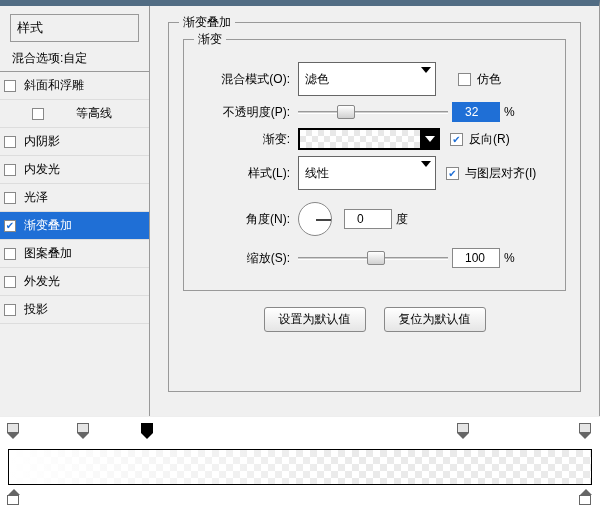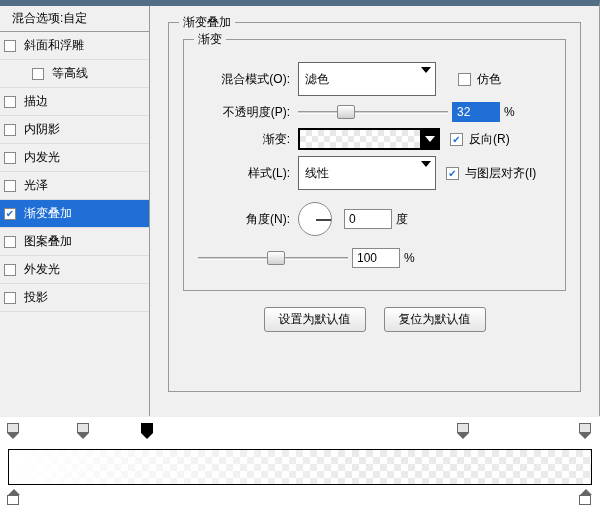--- a/index.html
+++ b/index.html
@@ -3,39 +3,39 @@
 <meta charset="utf-8">
 <style>
   * { box-sizing: border-box; }
   body { margin:0; background:#fff; font:12px "Microsoft YaHei","SimSun",sans-serif; color:#000; width:600px; }
   .dialog { display:flex; height:416px; background:#f0f0f0; border-top:6px solid #526d84; border-right:1px solid #999; }
   .left-panel { width:150px; border-right:1px solid #999; }
   .styles-title-box { margin:8px 10px 4px 10px; border:1px solid #999; padding:4px 6px; font-size:13px; }
   .blend-options { padding:4px 12px; border-bottom:1px solid #999; font-size:12px; }
   .style-list { }
   .sitem { display:flex; align-items:center; padding:5px 8px 5px 4px; border-bottom:1px solid #ddd; cursor:pointer; }
-  .sitem.sub { padding-left:32px; }
+  .sitem.sub { padding-left:32px;gap:24px; }
   .sitem.sel { background:#1f6fd6; color:#fff; }
   .cb { width:12px; height:12px; border:1px solid #888; background:#fff; margin-right:8px; display:inline-flex; align-items:center; justify-content:center; font-size:10px; line-height:1; color:#1f6fd6; }
   .cb.on::before { content:"✔"; }
   .right-panel { flex:1; padding:10px 18px; position:relative; }
   .group { border:1px solid #999; padding:16px 14px 16px 14px; position:relative; margin-top:6px; }
   .group-label { position:absolute; top:-9px; left:10px; background:#f0f0f0; padding:0 4px; font-size:12px; }
   .row { display:flex; align-items:center; margin:6px 0; }
   .rlabel { width:92px; text-align:right; margin-right:8px; }
   .select { width:138px; height:22px; border:1px solid #666; background:#fff; display:flex; align-items:center; padding:16px 6px; position:relative; }
   .select .arrow { position:absolute; right:4px; top:4px; width:0; height:0; border-left:5px solid transparent; border-right:5px solid transparent; border-top:6px solid #000; }
   .gradient-prev { width:122px; height:20px; border:1px solid #000; background:repeating-conic-gradient(#e8e8e8 0 25%, #fff 0 50%) 0 0/12px 12px; }
   .grad-unit { display:flex; border:1px solid #000; }
   .grad-drop { width:18px; height:20px; background:#000; display:flex; align-items:center; justify-content:center; }
   .grad-drop .tri { width:0; height:0; border-left:5px solid transparent; border-right:5px solid transparent; border-top:6px solid #fff; }
   .slider { width:150px; height:18px; position:relative; }
   .slider .track { position:absolute; top:8px; left:0; right:0; height:3px; background:#cfcfcf; border-top:1px solid #999; border-bottom:1px solid #fff; }
   .slider .thumb { position:absolute; top:2px; width:18px; height:14px; background:linear-gradient(#fff,#d0d0d0); border:1px solid #888; border-radius:2px; transform:translateX(-9px); }
-  .numbox { width:48px; height:20px; border:1px solid #888; background:#fff; padding:0 4px; display:flex; align-items:center; margin:0 4px; }
+  .numbox { width:48px; height:20px; border:1px solid #888; background:#fff; padding:0 12px; display:flex; align-items:center; margin:0 4px; }
   .numbox.sel { background:#1f6fd6; color:#fff; border-color:#1f6fd6; }
   .angle-dial { width:34px; height:34px; border:1px solid #888; border-radius:50%; position:relative; background:#fff; }
   .angle-dial .hand { position:absolute; top:16px; left:17px; width:15px; height:2px; background:#444; transform-origin:left center; }
   .btnbar { display:flex; justify-content:center; gap:18px; margin-top:16px; }
   .btn { padding:3px 14px; border:1px solid #888; background:linear-gradient(#fff,#e5e5e5); border-radius:3px; cursor:pointer; }
   .ck { width:13px; height:13px; border:1px solid #888; background:#fff; margin-right:6px; display:inline-flex; align-items:center; justify-content:center; font-size:10px; color:#1f6fd6; }
   .ck.on::before { content:"✔"; }
   
   .editor { width:600px; height:115px; background:#fff; position:relative; border-top:1px solid #eee; }
   .toprow { position:absolute; top:6px; left:8px; right:8px; height:22px; }
@@ -50,33 +50,30 @@
   .botrow { position:absolute; top:72px; left:8px; right:8px; height:22px; }
   .stop-bot { position:absolute; width:14px; height:18px; transform:translateX(-7px); cursor:pointer; }
   .stop-bot .tri { width:0; height:0; border-left:6px solid transparent; border-right:6px solid transparent; border-bottom:6px solid #666; margin-left:1px; }
   .stop-bot .sq { width:12px; height:10px; border:1px solid #666; background:#fff; }
 </style>
 </head>
 <body>
 
 <div class="dialog">
   <div class="left-panel">
+    <div class="styles-title-box">样式</div>
     <div class="blend-options">混合选项:自定</div>
     <div class="style-list" id="style-list">
         <div class="sitem">
           <span class="cb"></span>
           <span>斜面和浮雕</span>
         </div>
         <div class="sitem sub">
           <span class="cb"></span>
           <span>等高线</span>
-        </div>
-        <div class="sitem">
-          <span class="cb"></span>
-          <span>描边</span>
         </div>
         <div class="sitem">
           <span class="cb"></span>
           <span>内阴影</span>
         </div>
         <div class="sitem">
           <span class="cb"></span>
           <span>内发光</span>
         </div>
         <div class="sitem">
@@ -157,20 +154,21 @@
           <span class="rlabel">角度(N):</span>
           <div class="angle-dial">
               <div class="hand"></div>
             </div>
           <span style="width:8px;"></span>
           <span class="numbox">0</span>
           <span>度</span>
         </div>
 
         <div class="row" style="margin-top:12px;">
+          <span class="rlabel">缩放(S):</span>
           <div class="slider">
             <div class="track"></div>
               <div class="thumb" id="scale-thumb" style="left: 52%;"></div>
           </div>
           <span class="numbox">100</span>
           <span>%</span>
         </div>
       </div>
 
       <div class="btnbar">

